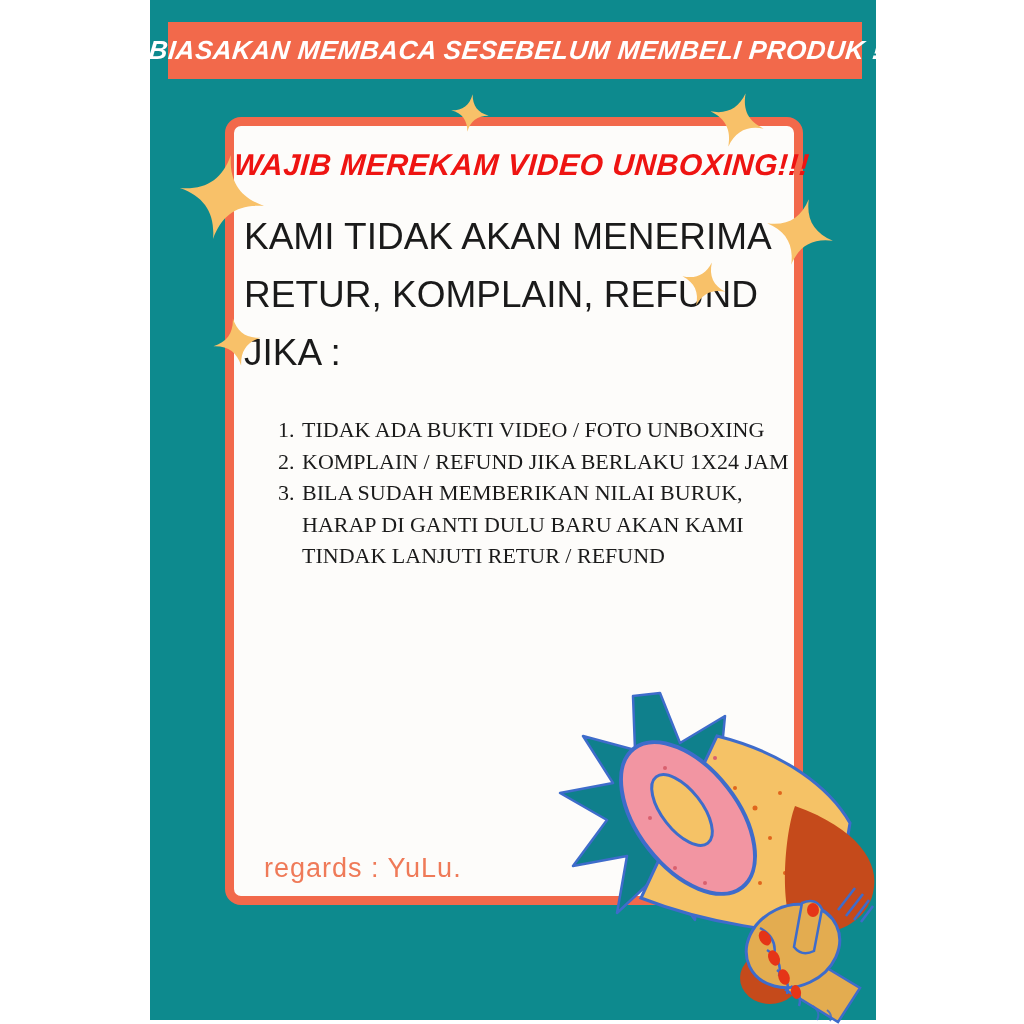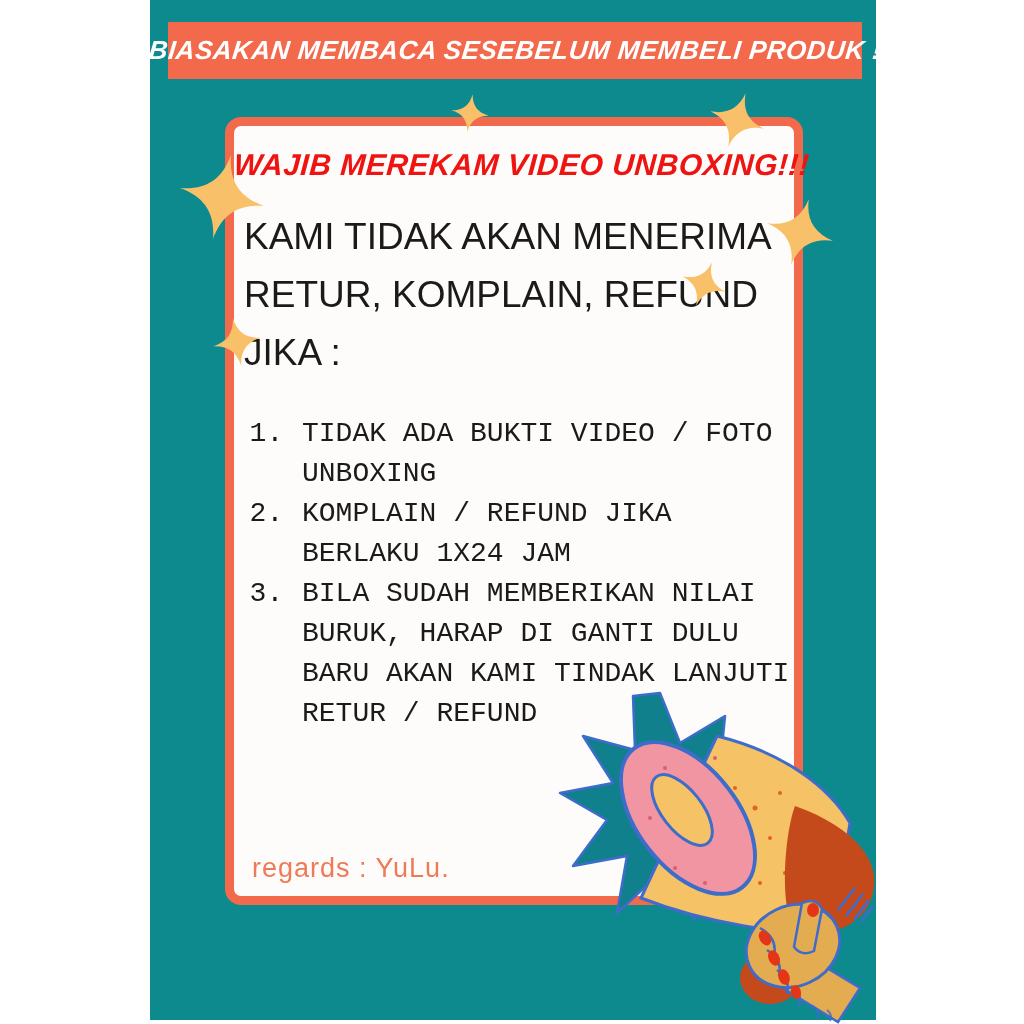--- a/index.html
+++ b/index.html
@@ -41,25 +41,25 @@
     margin-top:22px;text-align:center;color:var(--headline_red);
     font-weight:700;font-style:italic;font-size:30px;letter-spacing:.5px;white-space:nowrap;
     transform:skewX(-4deg);
   }
   .intro{
     margin:26px 0 0 10px;width:552px;
     font-family:Liberation Sans, sans-serif;font-size:37px;line-height:1.57;color:var(--body_black);
   }
   .rules{
     margin:32px 0 0 10px;padding-left:56px;width:556px;
-    font-family:Liberation Mono, monospace;font-size:28px;line-height:1.43;color:var(--body_black);
+    font-family:Liberation Serif, serif;font-size:22px;line-height:1.43;color:var(--body_black);
   }
   .rules li{padding-left:2px;}
   .signature{
-    position:absolute;left:18px;bottom:12px;
+    position:absolute;left:30px;bottom:12px;
     color:var(--signature_orange);font-size:27px;letter-spacing:1px;
   }
   .star{position:absolute;z-index:3;}
   .megaphone-wrap{position:absolute;left:555px;top:688px;width:350px;height:336px;z-index:5;}
 </style>
 </head>
 <body>
 
 <div class="poster">
 

